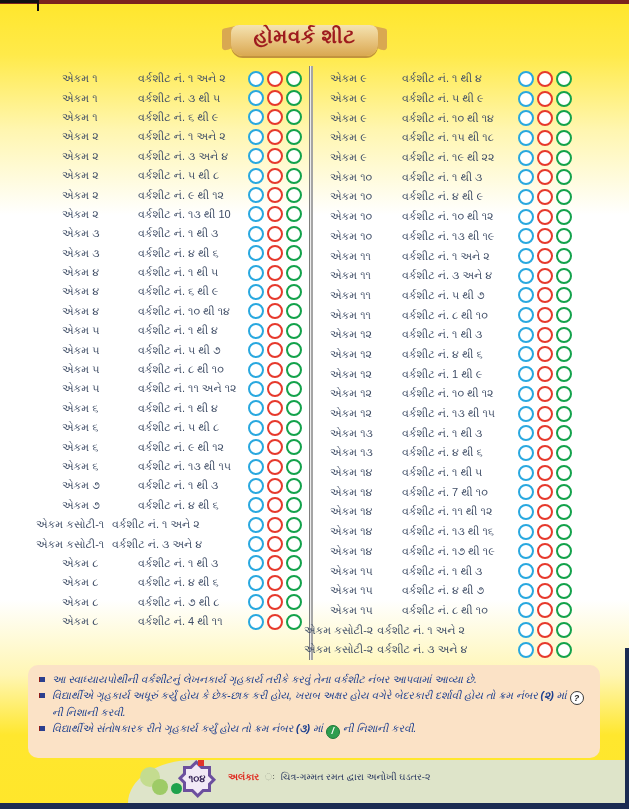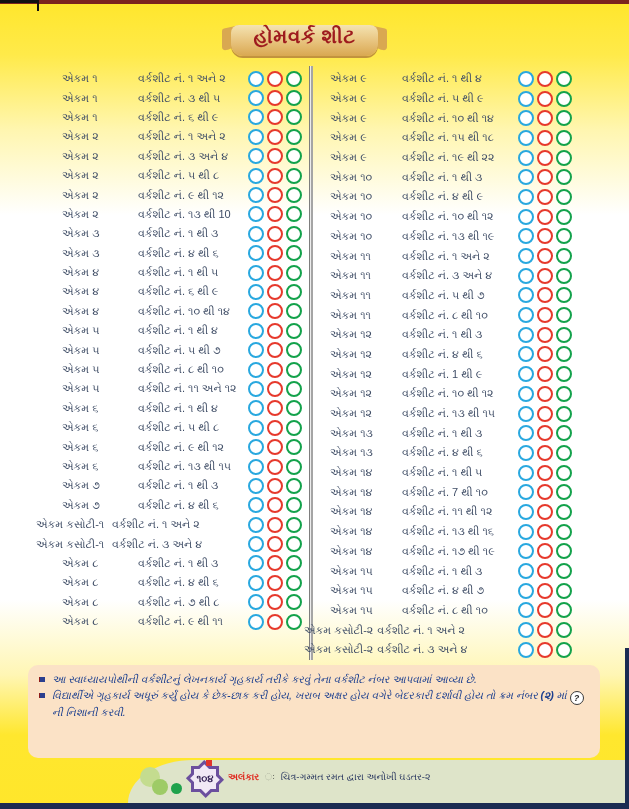--- a/index.html
+++ b/index.html
@@ -51,21 +51,21 @@
   .ic-check{border:1.5px solid #D63226;color:#D63226;background:#fff;}
   .ic-question{border:1.5px solid #3A3A3A;color:#222;background:#fff;}
   .ic-slash{background:#2E9E4F;color:#fff;border:1px solid #1E7A3A;}
 
   
   .sage{position:absolute;left:128px;right:4px;top:760px;bottom:6px;background:#DEE4C9;border-top-left-radius:70px 46px;}
   .dot{position:absolute;border-radius:50%;}
   .dot1{left:140px;top:767px;width:20px;height:20px;background:#C4DC8F;}
   .dot2{left:152px;top:779px;width:16px;height:16px;background:#9ECB66;}
   .dot3{left:171px;top:783px;width:11px;height:11px;background:#1FA24C;}
-  .badge{position:absolute;left:188px;top:763px;width:34px;height:32px;font-family:Liberation Serif, serif;}
+  .badge{position:absolute;left:180px;top:763px;width:34px;height:32px;font-family:Liberation Serif, serif;}
   .badge .s{position:absolute;inset:3px;background:#6B4F9E;}
   .badge .s2{transform:rotate(45deg);}
   .badge .w{position:absolute;inset:6px;background:#F1E9F6;}
   .badge .w2{transform:rotate(45deg);}
   .badge .num{position:absolute;inset:0;display:flex;align-items:center;justify-content:center;
     font-size:10px;font-weight:bold;color:#332255;}
   .badge .redsq{position:absolute;left:18px;top:-3px;width:6px;height:6px;background:#E0352B;}
   .series-line{position:absolute;left:228px;top:771px;font-size:9.5px;white-space:nowrap;}
   .series-name{color:#E02A20;font-weight:bold;}
   .series-sep{color:#333;margin:0 3px;}
@@ -329,21 +329,21 @@
       <span class="unit">એકમ ૮</span>
       <span class="ws">વર્કશીટ નં. ૭ થી ૮</span>
       <span class="circles">
         <span class="circle" style="border-color: rgb(41, 168, 223);"></span>
         <span class="circle" style="border-color: rgb(230, 57, 44);"></span>
         <span class="circle" style="border-color: rgb(19, 162, 75);"></span>
       </span>
     </div>
     <div class="row">
       <span class="unit">એકમ ૮</span>
-      <span class="ws">વર્કશીટ નં. ૯ થી ૧૧</span>
+      <span class="ws">વર્કશીટ નં. 4 થી ૧૧</span>
       <span class="circles">
         <span class="circle" style="border-color: rgb(41, 168, 223);"></span>
         <span class="circle" style="border-color: rgb(230, 57, 44);"></span>
         <span class="circle" style="border-color: rgb(19, 162, 75);"></span>
       </span>
     </div>
   </div>
 <div class="divider"></div>
 <div class="col" id="right-col">
     <div class="row">
@@ -614,20 +614,21 @@
         <span class="circle" style="border-color: rgb(41, 168, 223);"></span>
         <span class="circle" style="border-color: rgb(230, 57, 44);"></span>
         <span class="circle" style="border-color: rgb(19, 162, 75);"></span>
       </span>
     </div>
   </div>
 
 <div class="notes" id="notes-box">
     <div class="note"><span class="bullet"></span><span>આ સ્વાધ્યાયપોથીની વર્કશીટનું લેખનકાર્ય ગૃહકાર્ય તરીકે કરવું તેના વર્કશીટ નંબર આપવામાં આવ્યા છે.</span></div>
     <div class="note"><span class="bullet"></span><span>વિદ્યાર્થીએ ગૃહકાર્ય અધૂરું કર્યું હોય કે છેક-છાક કરી હોય, ખરાબ અક્ષર હોય વગેરે બેદરકારી દર્શાવી હોય તો ક્રમ નંબર </span><b>(૨)</b><span> માં </span><span class="ic ic-question">?</span><span> ની નિશાની કરવી.</span></div>
+    <div class="note"><span class="bullet"></span><span>વિદ્યાર્થીએ સંતોષકારક રીતે ગૃહકાર્ય કર્યું હોય તો ક્રમ નંબર </span><b>(૩)</b><span> માં </span><span class="ic ic-slash">/</span><span> ની નિશાની કરવી.</span></div>
   </div>
 
 <div class="sage"></div>
 <div class="dot dot1"></div>
 <div class="dot dot2"></div>
 <div class="dot dot3"></div>
 
 <div class="badge">
   <div class="s s1"></div>
   <div class="s s2"></div>

